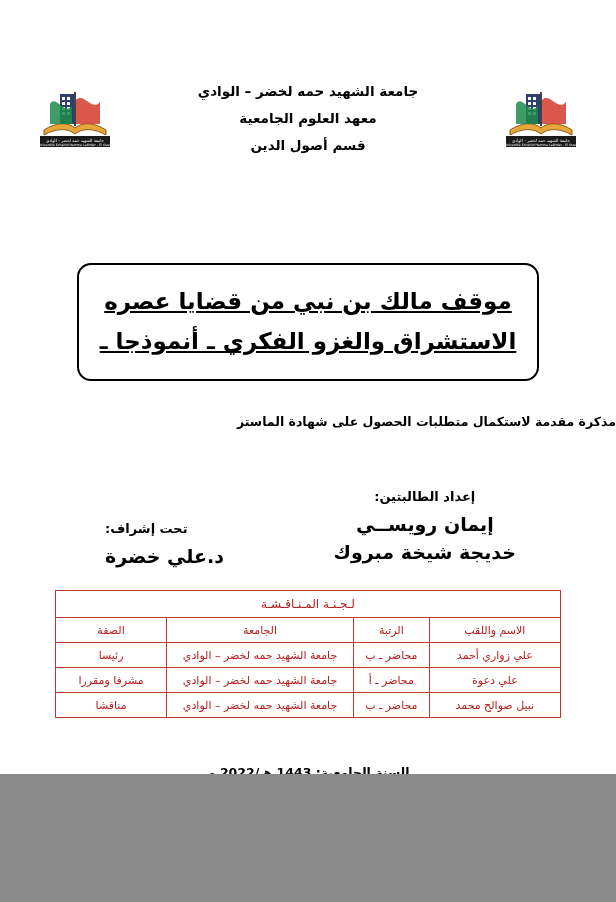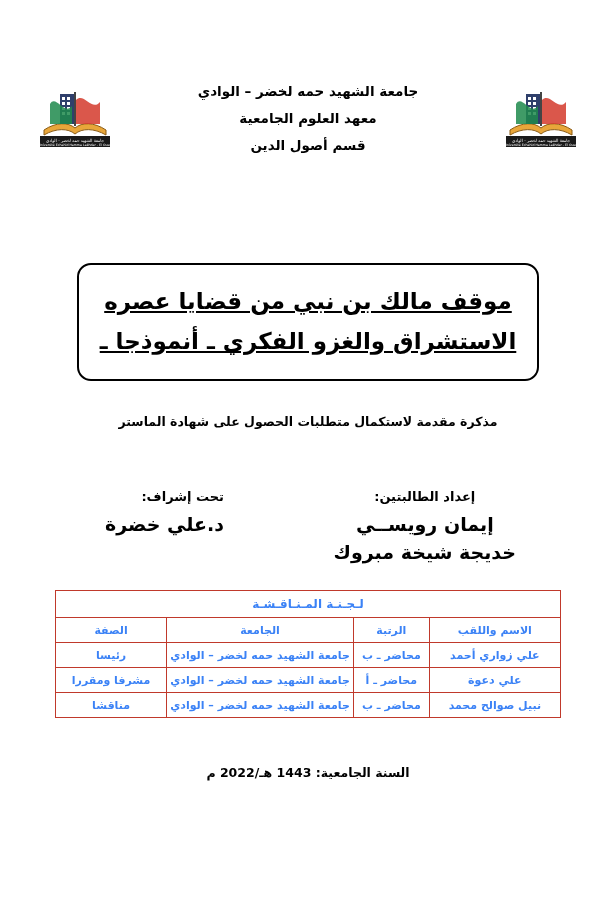--- a/index.html
+++ b/index.html
@@ -2,21 +2,21 @@
 <html lang="ar" dir="rtl"><head>
 <meta charset="utf-8">
 <style>
   html, body {
     margin: 0;
     padding: 0;
     background: #8a8a8a;
   }
   .page {
     width: 616px;
-    height: 902px;
+    height: 774px;
     background: #ffffff;
     position: relative;
     margin: 0 auto;
     overflow: hidden;
     font-family: "DejaVu Sans", "Liberation Sans", sans-serif;
     color: #000000;
     direction: rtl;
   }
 
   
@@ -70,42 +70,41 @@
     font-weight: bold;
     line-height: 40px;
   }
 
   
   .subtitle {
     position: absolute;
     top: 408px;
     left: 0;
     right: 0;
-    text-align: center;
   }
   .subtitle div {
     font-size: 12.5px;
     font-weight: bold;
     line-height: 27px;
   }
 
   
   .people {
     position: absolute;
     top: 484px;
     left: 0;
     right: 0;
     height: 90px;
   }
   .people .col {
     position: absolute;
     top: 0;
   }
   .people .col.authors { right: 100px; text-align: center; }
-  .people .col.supervisor { left: 105px; text-align: right; }
+  .people .col.supervisor { left: 105px; text-align: left; margin-top: 32px; }
   .people .head {
     font-size: 13px;
     font-weight: bold;
     line-height: 26px;
   }
   .people .name {
     font-size: 19px;
     font-weight: bold;
     line-height: 28px;
     white-space: nowrap;
@@ -117,25 +116,25 @@
     top: 590px;
     right: 55px;
     left: 55px;
     border-collapse: collapse;
     width: 506px;
     box-sizing: border-box;
   }
   .committee td, .committee th {
     border: 1px solid #c0392b;
     font-size: 11px;
-    font-weight: bold;
+    font-weight: normal;
     text-align: center;
     padding: 4px 2px;
     height: 16px;
-    color: #3b82f6;
+    color: #b91c1c;
   }
   .committee .caption-row td {
     font-size: 12px;
     letter-spacing: 1px;
     padding: 5px 2px;
   }
   .col-name { width: 26%; }
   .col-rank { width: 15%; }
   .col-univ { width: 37%; }
   .col-role { width: 22%; }

